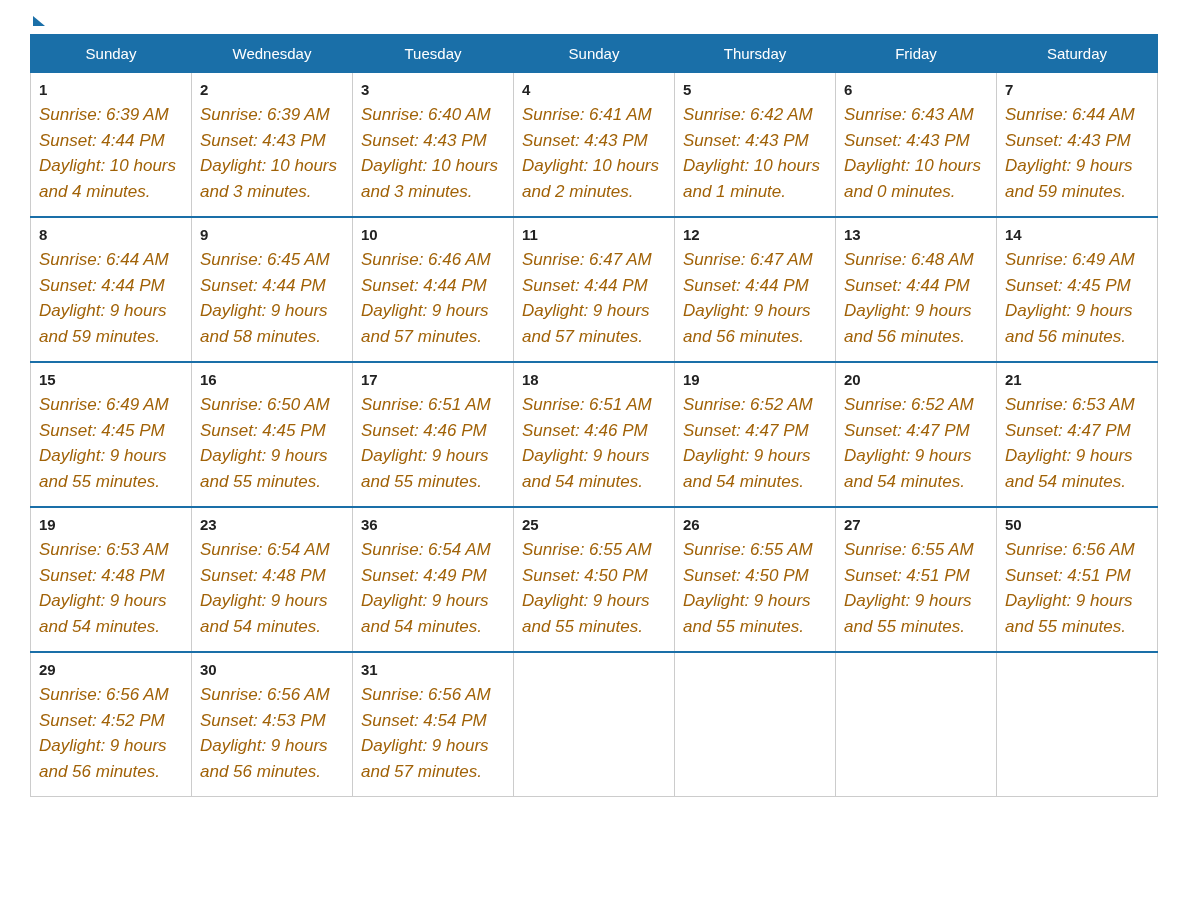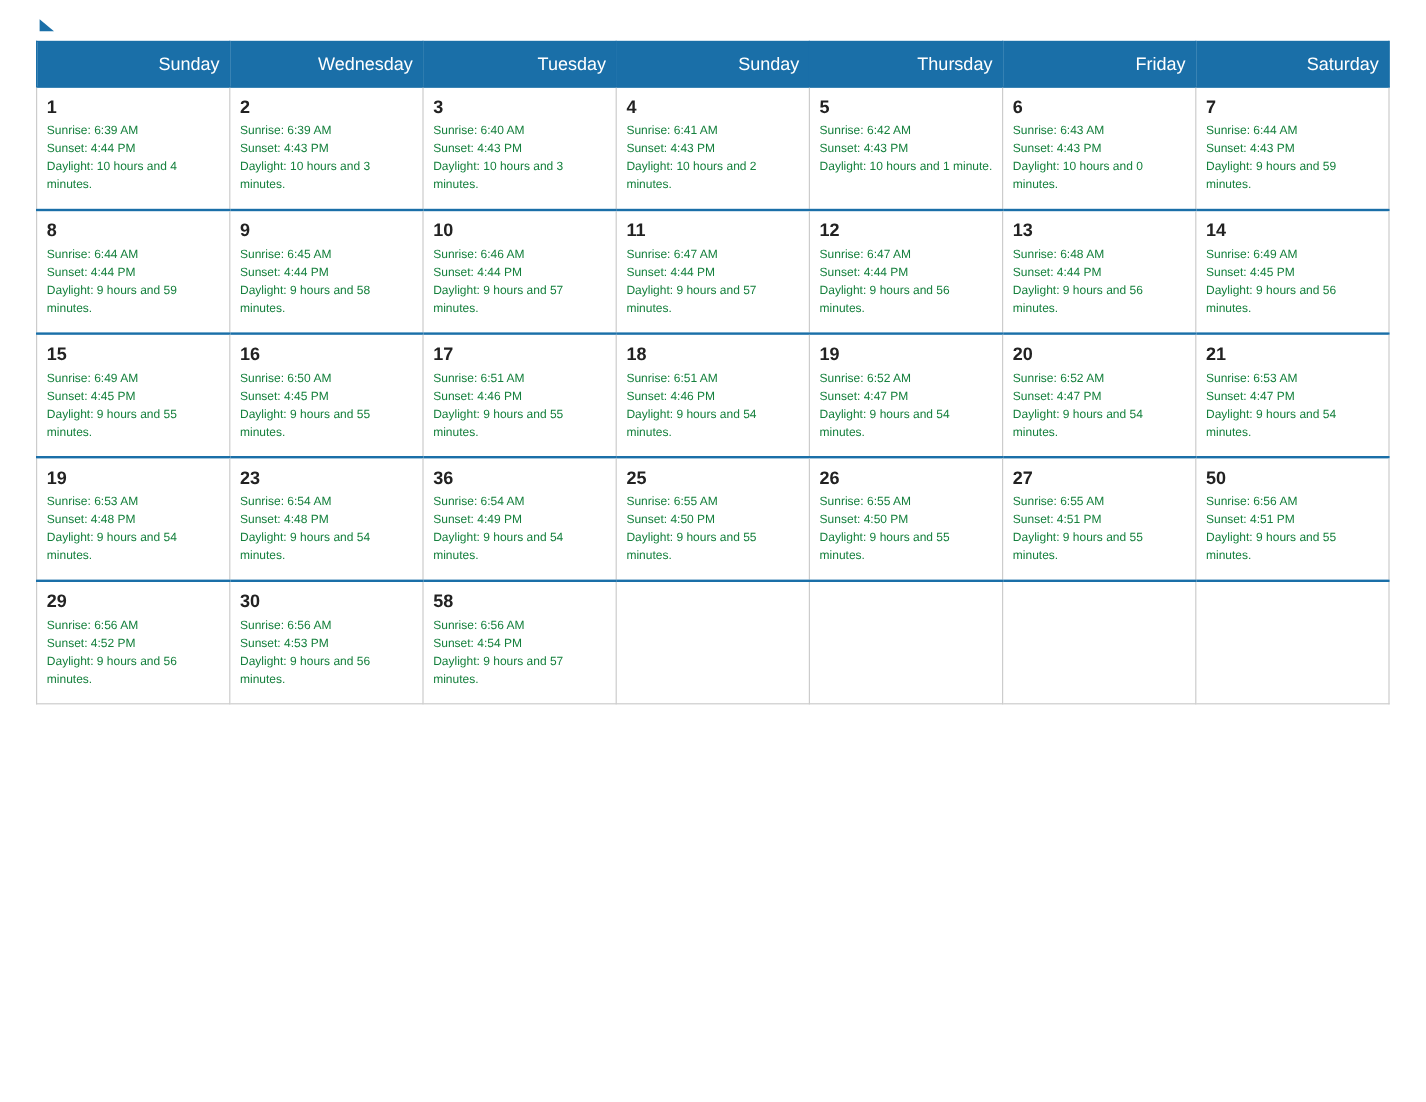--- a/index.html
+++ b/index.html
@@ -47,21 +47,21 @@
     }
     table {
       width: 100%;
       border-collapse: collapse;
       margin-top: 10px;
     }
     thead tr th {
       background-color: #1a6fa8;
       color: #fff;
       padding: 10px 8px;
-      text-align: right;
+      text-align: center;
       font-size: 15px;
       font-weight: normal;
       border: 1px solid #1a6fa8;
     }
     tbody tr td {
       vertical-align: top;
       padding: 8px 8px 12px 8px;
       border: 1px solid #ccc;
       font-size: 13px;
       color: #222;
@@ -71,23 +71,24 @@
     tbody tr td.empty {
       background: #fff;
     }
     .day-number {
       font-size: 15px;
       font-weight: bold;
       margin-bottom: 4px;
       display: block;
     }
     .day-info {
-      font-size: 10px;
+      font-size: 17px;
       line-height: 1.5;
-      color: #15803d;
+      color: #a16207;
+      font-style: italic;
     }
     tbody tr:not(:last-child) td {
       border-bottom: 2px solid #1a6fa8;
     }
   </style>
 </head>
 <body>
 
 <div class="header">
   <div class="logo">
@@ -364,21 +365,21 @@
       </td>
         <td>
         <span class="day-number">30</span>
         <div class="day-info">
           Sunrise: 6:56 AM<br>
           Sunset: 4:53 PM<br>
           Daylight: 9 hours and 56 minutes.
         </div>
       </td>
         <td>
-        <span class="day-number">58</span>
+        <span class="day-number">31</span>
         <div class="day-info">
           Sunrise: 6:56 AM<br>
           Sunset: 4:54 PM<br>
           Daylight: 9 hours and 57 minutes.
         </div>
       </td>
         <td class="empty"></td>
         <td class="empty"></td>
         <td class="empty"></td>
         <td class="empty"></td>

